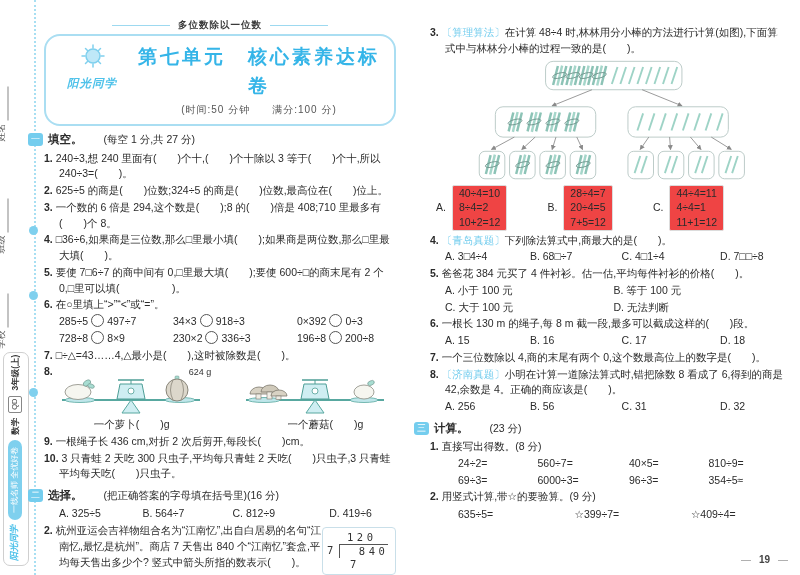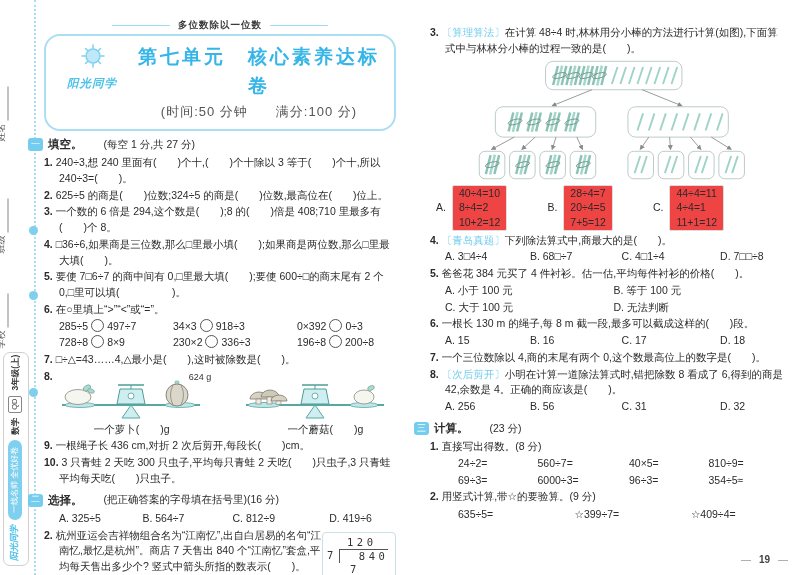--- a/index.html
+++ b/index.html
@@ -24,21 +24,21 @@
   .page-left{position:absolute;left:44px;top:18px;width:352px;}
   .page-right{position:absolute;left:430px;top:24px;width:358px;}
   
   .tabwrap{display:flex;align-items:center;justify-content:center;gap:8px;margin-bottom:2px;}
   .tabline{width:58px;border-top:1px solid #9dd9f0;height:0;}
   .tabtext{font-size:9.5px;font-weight:700;color:#3a3a3a;letter-spacing:1px;}
   .hbox{position:relative;border:2px solid #aadef2;border-radius:16px;padding:7px 8px 7px 86px;min-height:52px;}
   .hlogo{position:absolute;left:10px;top:8px;width:72px;text-align:center;}
   .hlogo-text{color:#4fc2ea;font-weight:700;font-style:italic;font-size:11.5px;letter-spacing:1px;}
   .htitle{color:#35b5e8;font-weight:700;font-size:19px;letter-spacing:3px;text-align:center;}
-  .hmeta{font-size:13px;color:#555;text-align:center;margin-top:2px;letter-spacing:1px;}
+  .hmeta{font-size:10px;color:#555;text-align:center;margin-top:2px;letter-spacing:1px;}
   
   .sec{display:flex;align-items:center;gap:5px;font-weight:700;font-size:11.5px;margin:5px 0 2px -16px;}
   .marker{flex:0 0 auto;width:15px;height:13px;background:#74cdee;border-radius:3px;color:#fff;
           font-size:9px;display:flex;align-items:center;justify-content:center;font-weight:400;}
   .sec .note{font-weight:400;font-size:10.5px;padding-left:16px;}
   .q{margin:1px 0;padding-left:15px;text-indent:-15px;}
   .qn{font-weight:700;}
   .tag{color:#74cdee;}
   .cmp-row{display:grid;grid-template-columns:1.15fr 1.25fr 1fr;padding-left:15px;margin:1px 0;}
   .cmp{white-space:nowrap;}
@@ -374,21 +374,21 @@
     <div class="q"><span class="qn">6.</span> <span>一根长 130 m 的绳子,每 8 m 截一段,最多可以截成这样的(　　)段。</span></div>
     <div class="opts4">
       <span>A. 15</span>
       <span>B. 16</span>
       <span>C. 17</span>
       <span>D. 18</span>
     </div>
 
     <div class="q"><span class="qn">7.</span> <span>一个三位数除以 4,商的末尾有两个 0,这个数最高位上的数字是(　　)。</span></div>
 
-    <div class="q"><span class="qn">8.</span> <span class="tag">〔次后剪开〕</span><span>小明在计算一道除法算式时,错把除数 8 看成了 6,得到的商是 42,余数是 4。正确的商应该是(　　)。</span></div>
+    <div class="q"><span class="qn">8.</span> <span class="tag">〔济南真题〕</span><span>小明在计算一道除法算式时,错把除数 8 看成了 6,得到的商是 42,余数是 4。正确的商应该是(　　)。</span></div>
     <div class="opts4">
       <span>A. 256</span>
       <span>B. 56</span>
       <span>C. 31</span>
       <span>D. 32</span>
     </div>
 
     <div class="sec">
       <span class="marker">三</span>
       <span>计算。</span>

